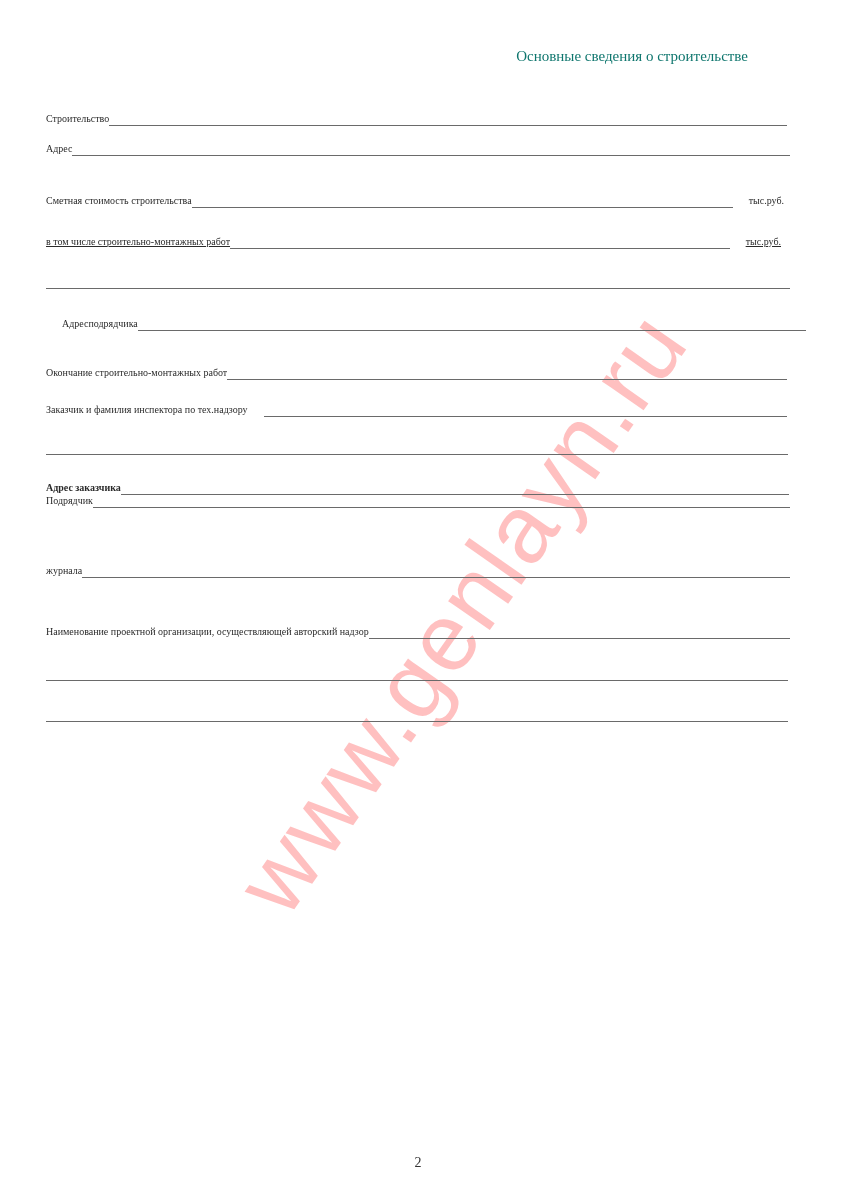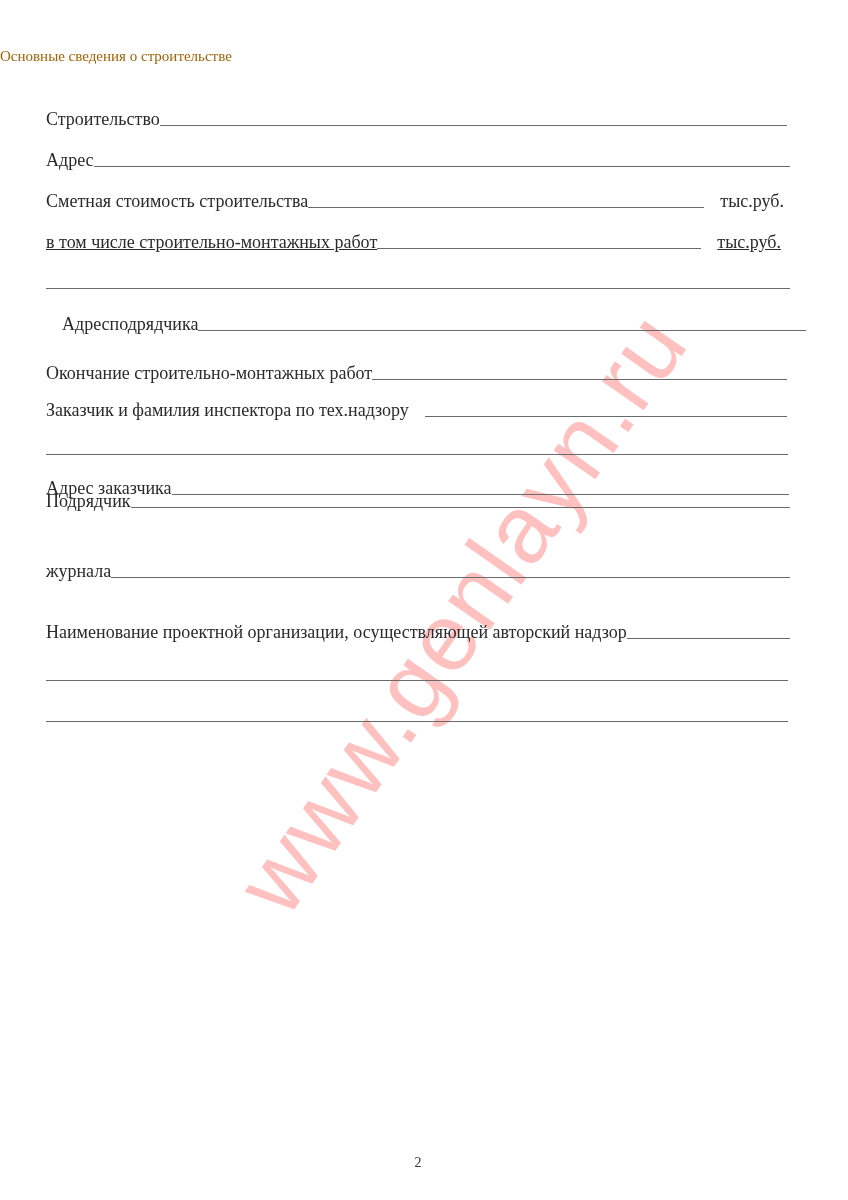--- a/index.html
+++ b/index.html
@@ -1,25 +1,25 @@
 <!DOCTYPE html>
 <html><head>
 <meta charset="utf-8">
 <style>
   html, body { margin: 0; padding: 0; }
   body {
     width: 848px; height: 1200px; background: #ffffff; position: relative; overflow: hidden;
     font-family: "Liberation Serif", "DejaVu Serif", serif; color: #2a2a2a;
   }
   .title {
-    position: absolute; top: 48px; left: 0; width: 748px; text-align: left;
-    font-size: 15px; color: #a16207;
+    position: absolute; top: 48px; left: 0; width: 748px; text-align: right;
+    font-size: 15px; color: #0f766e;
   }
   .field {
-    position: absolute; left: 46px; width: 744px; font-size: 18px; line-height: 18px;
+    position: absolute; left: 46px; width: 744px; font-size: 10px; line-height: 18px;
     display: flex; align-items: flex-end; white-space: nowrap;
   }
   .field .label { flex: 0 0 auto; }
   .field .line {
     flex: 1 1 auto; border-bottom: 1px solid #6a6a6a; height: 14px; margin-bottom: 2px; margin-right: 0;
   }
   .field .suffix { flex: 0 0 auto; margin-left: 16px; }
   .field.wrap { display: block; white-space: normal; }
   .field.wrap .row2 { display: flex; align-items: flex-end; }
   .blank-line {
@@ -39,21 +39,21 @@
 
 <div class="watermark">www.genlayn.ru</div>
 
 <div class="title">Основные сведения о строительстве</div>
 
 <div class="field" style="top:110px; width:741px;">
   <span class="label">Строительство</span>
   <span class="line"></span>
 </div>
 
-<div class="field" style="top:151px;justify-content:flex-end;">
+<div class="field" style="top:140px;justify-content:flex-end;">
   <span class="label">Адрес</span>
   <span class="line"></span>
 </div>
 
 <div class="field" style="top:192px; width:738px;">
   <span class="label">Сметная стоимость строительства</span>
   <span class="line"></span>
   <span class="suffix">тыс.руб.</span>
 </div>
 
@@ -77,21 +77,21 @@
   <span class="line"></span>
 </div>
 
 <div class="field" style="top:401px; width:741px;gap:16px;">
   <span class="label">Заказчик и фамилия инспектора по тех.надзору</span>
   <span class="line"></span>
 </div>
 
 <div class="blank-line" style="top:454px; width:742px;"></div>
 
-<div class="field" style="top:479px; width:743px;">
+<div class="field" style="top:479px; width:743px;font-weight:bold;">
   <span class="label">Адрес заказчика</span>
   <span class="line"></span>
 </div>
 
 <div class="field" style="top:492px;align-items:flex-end;">
   <span class="label">Подрядчик</span>
   <span class="line"></span>
 </div>
 
 <div class="field wrap" style="top:562px;">

